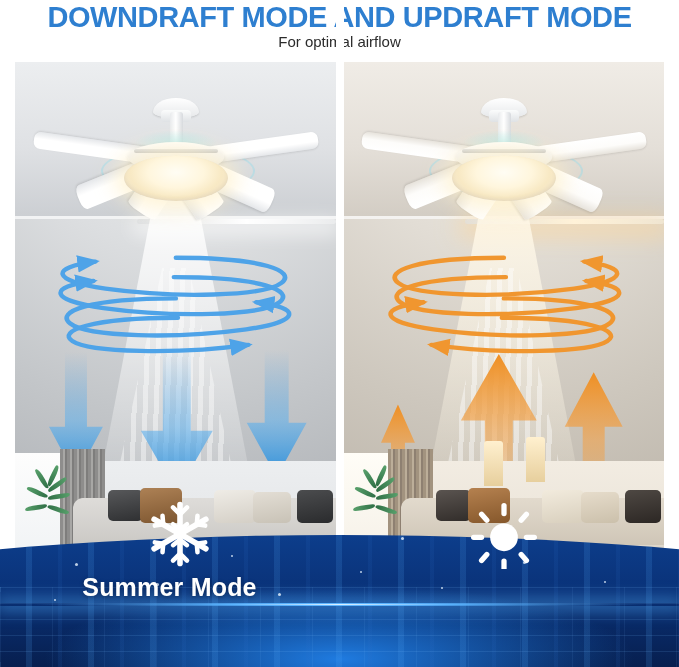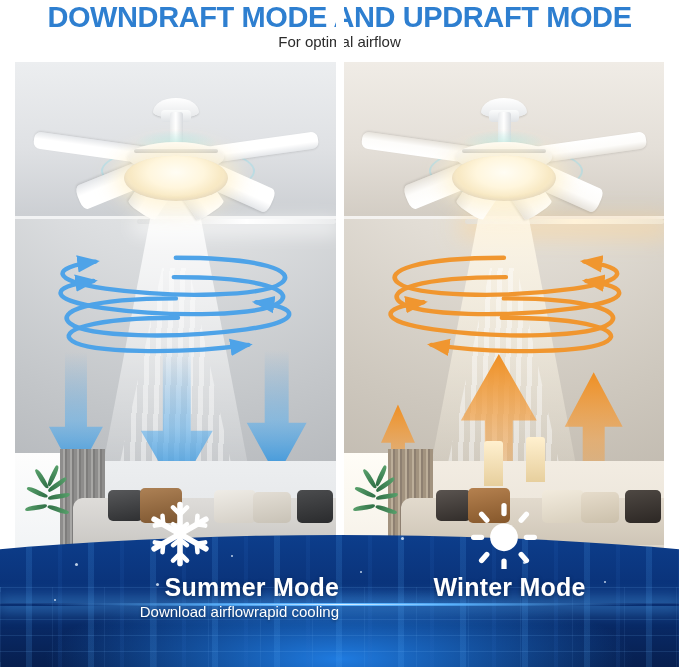--- a/index.html
+++ b/index.html
@@ -438,21 +438,19 @@
           <path d="M76,26 L84,17"></path>
         <path d="M16,52 H4"></path>
           <path d="M84,52 H96"></path>
         <path d="M24,78 L16,87"></path>
           <path d="M76,78 L84,87"></path>
         <path d="M50,88 V100"></path>
       </g>
     </svg>
   </div>
 
-  <div class="label l" style="top: 106px; text-align: right;">
+  <div class="label l" style="top: 106px;">
     <div class="mode-title">Summer Mode</div>
-    <div class="mode-sub">Download airflowrapid cooling</div>
   </div>
 
   <div class="label r" style="top: 106px;">
-    <div class="mode-title">Winter Mode</div>
   </div>
 </div>
 
 </body></html>

